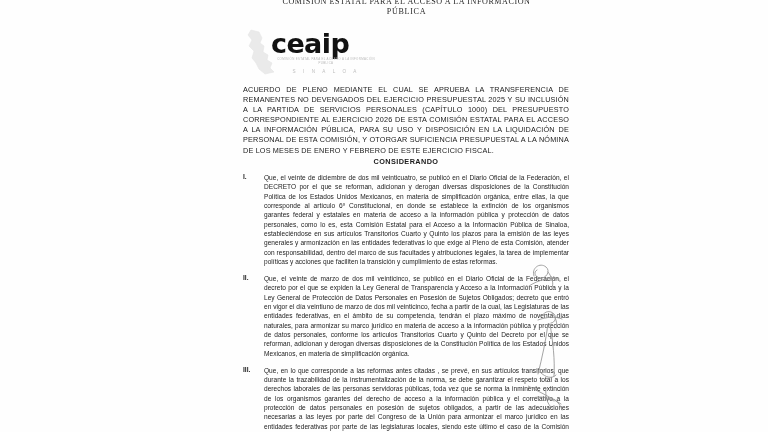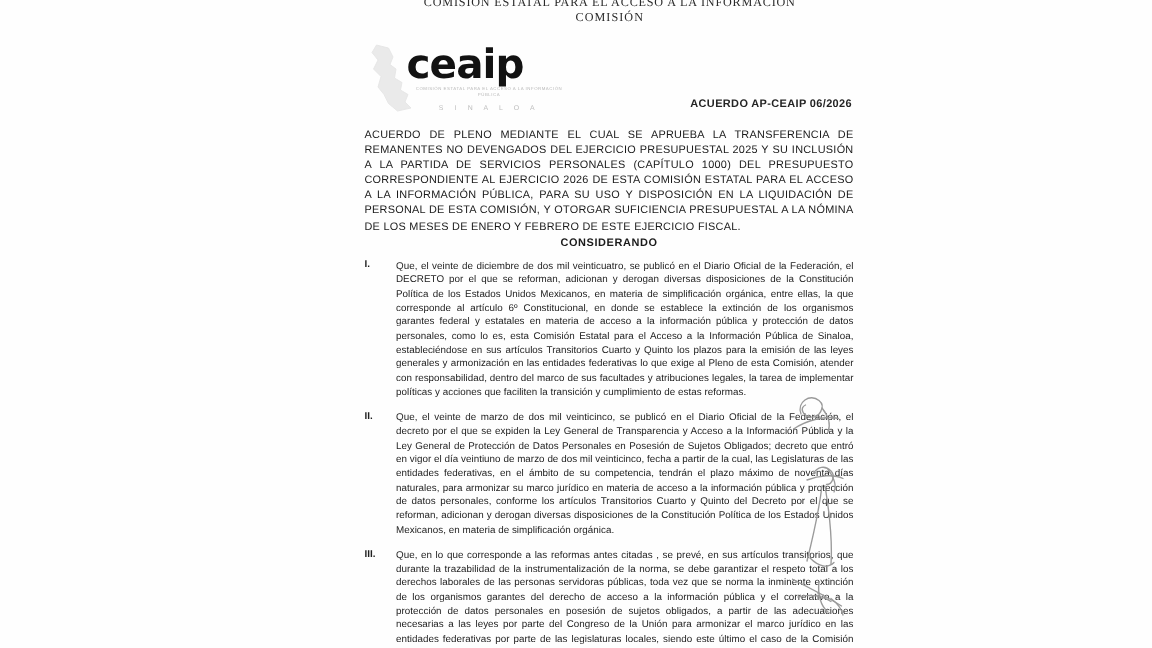--- a/index.html
+++ b/index.html
@@ -183,33 +183,32 @@
     pointer-events: none;
   }
 </style>
 </head>
 <body>
 
 <div id="page">
 
   <div id="letterhead">
     <div class="lh-line">COMISIÓN ESTATAL PARA EL ACCESO A LA INFORMACIÓN</div>
-    <div class="lh-line second">COMISIÓN</div>
+    <div class="lh-line second">PÚBLICA</div>
   </div>
 
   <div id="logo-block">
     <svg id="logo-map" viewBox="0 0 36 46" xmlns="http://www.w3.org/2000/svg">
       <path d="M8 1 L16 3 L19 9 L17 14 L21 17 L20 23 L25 26 L24 31 L29 34 L27 39 L31 43 L22 45 L16 40 L13 34 L9 29 L11 22 L6 17 L9 11 L5 6 Z" fill="#8a8a8a" stroke="#6f6f6f" stroke-width="0.6"></path>
     </svg>
     <div id="logo-word">ceaip</div>
     <div id="logo-sub1">COMISIÓN ESTATAL PARA EL ACCESO A LA INFORMACIÓN PÚBLICA</div>
     <div id="logo-sub2">S I N A L O A</div>
   </div>
 
-  <div id="acuerdo-no">ACUERDO AP-CEAIP 06/2026</div>
 
   <div id="doc-title">ACUERDO DE PLENO MEDIANTE EL CUAL SE APRUEBA LA TRANSFERENCIA DE REMANENTES NO DEVENGADOS DEL EJERCICIO PRESUPUESTAL 2025 Y SU INCLUSIÓN A LA PARTIDA DE SERVICIOS PERSONALES (CAPÍTULO 1000) DEL PRESUPUESTO CORRESPONDIENTE AL EJERCICIO 2026 DE ESTA COMISIÓN ESTATAL PARA EL ACCESO A LA INFORMACIÓN PÚBLICA, PARA SU USO Y DISPOSICIÓN EN LA LIQUIDACIÓN DE PERSONAL DE ESTA COMISIÓN, Y OTORGAR SUFICIENCIA PRESUPUESTAL A LA NÓMINA DE LOS MESES DE ENERO Y FEBRERO DE ESTE EJERCICIO FISCAL.</div>
 
   <div id="considerando">CONSIDERANDO</div>
 
   <div id="clauses">
 
     <div class="clause">
       <div class="clause-num">I.</div>
       <div class="clause-body">Que, el veinte de diciembre de dos mil veinticuatro, se publicó en el Diario Oficial de la Federación, el DECRETO por el que se reforman, adicionan y derogan diversas disposiciones de la Constitución Política de los Estados Unidos Mexicanos, en materia de simplificación orgánica, entre ellas, la que corresponde al artículo 6º Constitucional, en donde se establece la extinción de los organismos garantes federal y estatales en materia de acceso a la información pública y protección de datos personales, como lo es, esta Comisión Estatal para el Acceso a la Información Pública de Sinaloa, estableciéndose en sus artículos Transitorios Cuarto y Quinto los plazos para la emisión de las leyes generales y armonización en las entidades federativas lo que exige al Pleno de esta Comisión, atender con responsabilidad, dentro del marco de sus facultades y atribuciones legales, la tarea de implementar políticas y acciones que faciliten la transición y cumplimiento de estas reformas.</div>

